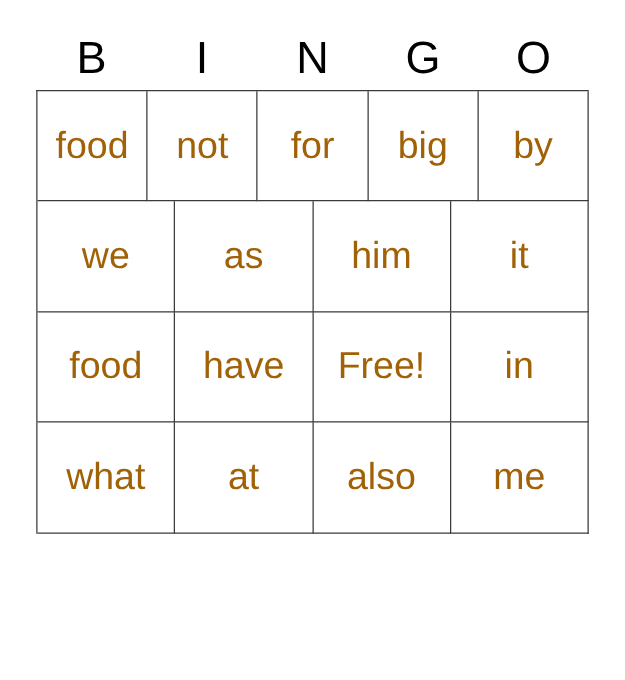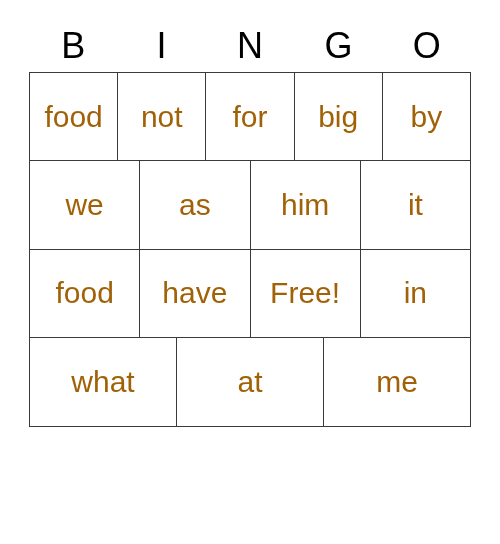--- a/index.html
+++ b/index.html
@@ -140,18 +140,21 @@
 
 
     <div class="grid-row">
       <div class="cell">
           <span class="cell-text">what</span>
         </div>
       <div class="cell">
           <span class="cell-text">at</span>
         </div>
       <div class="cell">
+          <span class="cell-text">also</span>
+        </div>
+      <div class="cell">
           <span class="cell-text">me</span>
         </div>
     </div>
 
   </div>
 </div>
 
 </body></html>

